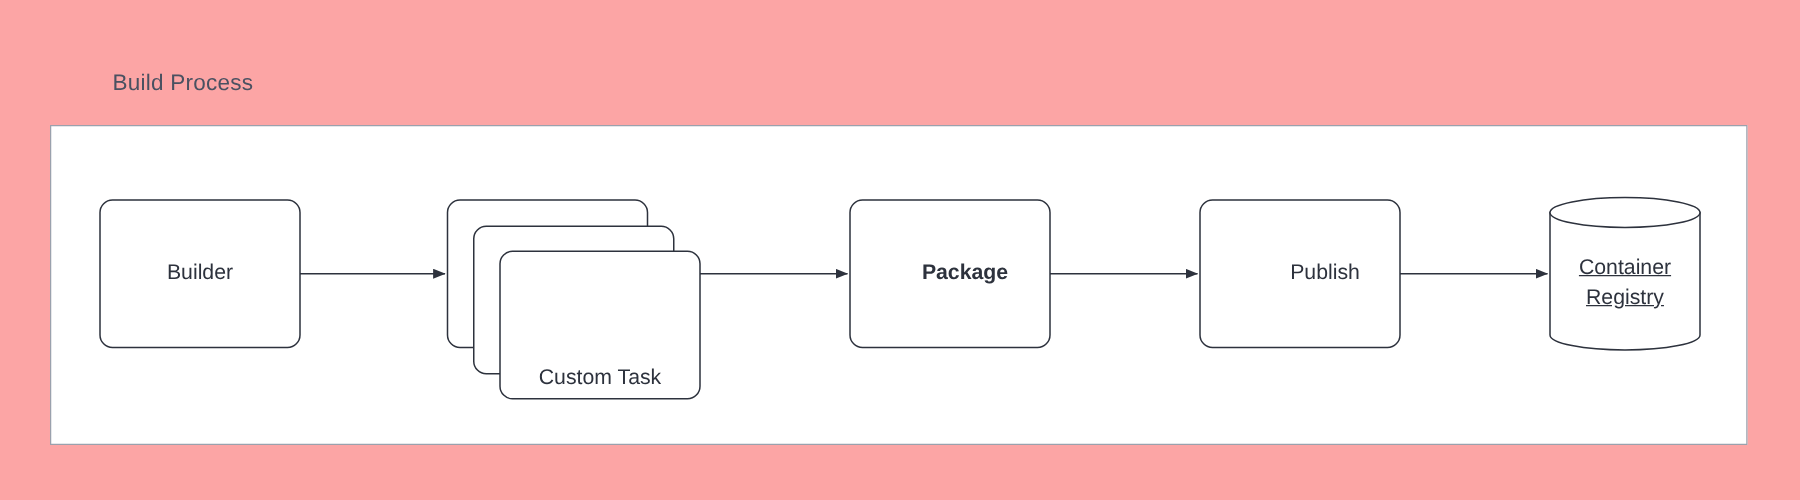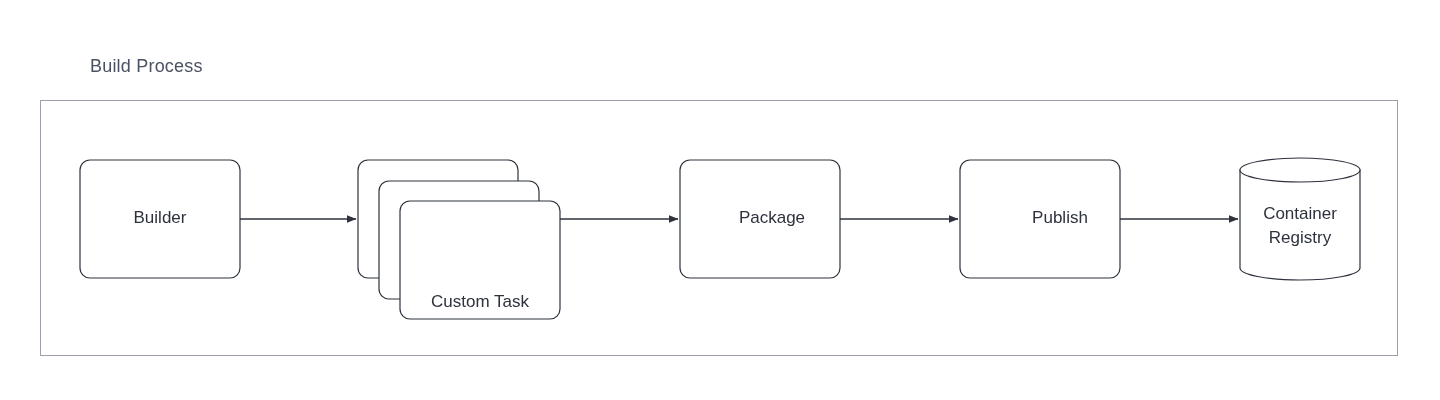--- a/index.html
+++ b/index.html
@@ -10,21 +10,21 @@
   body {
     width: 1440px;
     height: 400px;
     overflow: hidden;
     font-family: "Liberation Sans", sans-serif;
   }
   #canvas {
     position: relative;
     width: 1440px;
     height: 400px;
-    background: #ffffff;
+    background: #fca5a5;
   }
   #diagram-title {
     position: absolute;
     left: 90px;
     top: 56px;
     font-size: 18px;
     color: #4a5161;
     letter-spacing: 0.2px;
     white-space: nowrap;
   }
@@ -50,23 +50,23 @@
     position: absolute;
     font-size: 17px;
     color: #2d323d;
     text-align: center;
     line-height: 24px;
     white-space: pre-line;
     pointer-events: none;
   }
   .lbl-builder  { left: 80px;  top: 206px; width: 160px; }
   .lbl-custom   { left: 400px; top: 246px; width: 160px; margin-top: 44px; }
-  .lbl-package  { left: 680px; top: 206px; width: 184px; }
+  .lbl-package  { left: 680px; top: 206px; width: 184px; font-weight: bold; }
   .lbl-publish  { left: 960px; top: 206px; width: 160px; margin-left: 20px; }
-  .lbl-registry { left: 1240px; top: 202px; width: 120px; }
+  .lbl-registry { left: 1240px; top: 202px; width: 120px; text-decoration: underline; }
 </style>
 </head>
 <body>
 
 <div id="canvas">
 
   <div id="diagram-title">Build Process</div>
 
   <div id="group-container"></div>
 

